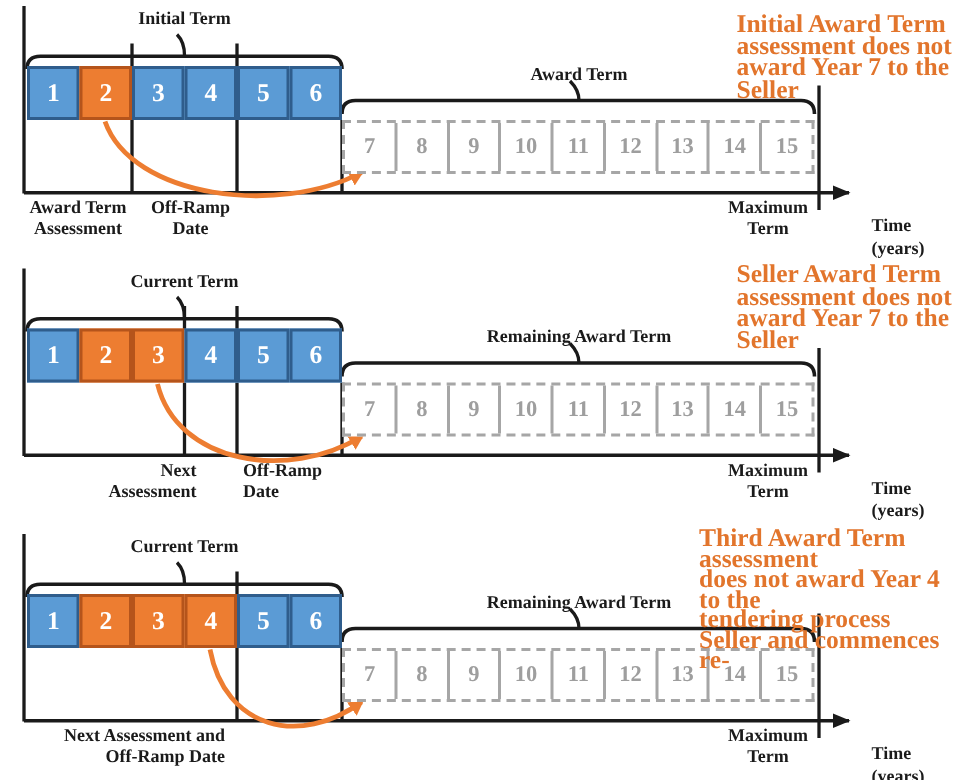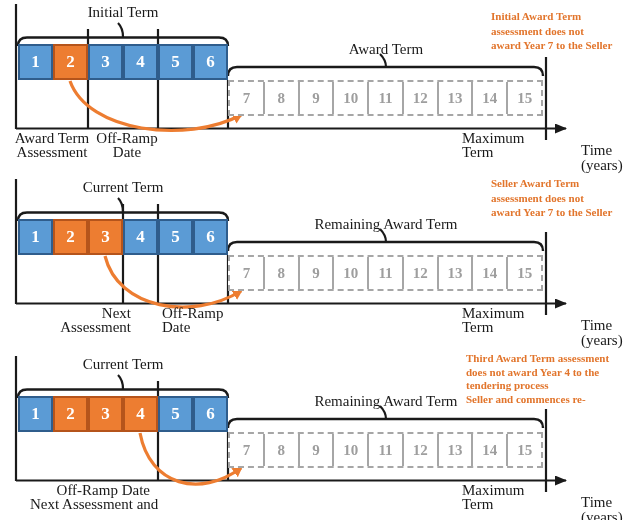--- a/index.html
+++ b/index.html
@@ -1,40 +1,40 @@
 <!DOCTYPE html>
 <html><head>
 <meta charset="utf-8">
 <style>
   html,body { margin:0; padding:0; background:#ffffff; }
   .canvas { position:relative; width:639px; height:520px; background:#ffffff; overflow:hidden;
             font-family:"Liberation Serif","DejaVu Serif",serif; }
   .panel  { position:absolute; left:0; width:639px; height:170px; }
   svg.lines { position:absolute; left:0; top:0; }
 
-  .lbl { position:absolute; font-weight:400; font-size:15px; line-height:14px; color:#1a1a1a; white-space:nowrap; }
+  .lbl { position:absolute; font-weight:700; font-size:12px; line-height:14px; color:#1a1a1a; white-space:nowrap; }
   .term-lbl  { left:53px;  top:5px;  width:140px; text-align:center; }
   .award-lbl { left:306px; top:42px; width:160px; text-align:center; }
-  .max-lbl   { left:462px; top:131px; width:100px; }
+  .max-lbl   { left:462px; top:131px; width:100px; text-align:center; }
   .time-lbl  { left:581px; top:112px; line-height:14.5px;margin-top:31px; }
   .milestone { line-height:14px; }
 
   .term-row { position:absolute; left:18px; top:44px; display:flex; }
   .tc { width:35px; height:36px; box-sizing:border-box; display:flex; align-items:center; justify-content:center;
         font-weight:700; font-size:17px; color:#ffffff; }
   .tc-blue   { background:#5B9BD5; border:2px solid #2F5D8C; }
   .tc-orange { background:#ED7D31; border:2px solid #B5541B; }
 
   .option-row { position:absolute; left:228px; top:80px; width:315px; height:36px; box-sizing:border-box;
                 border:2px dashed #A6A6A6; display:flex; background:#ffffff; }
   .oc { flex:1; display:flex; align-items:center; justify-content:center;
         font-weight:700; font-size:15px; color:#9E9E9E; }
   .oc + .oc { border-left:2px solid #A6A6A6; }
 
-  .annotation { position:absolute; font-weight:700; font-size:11px; line-height:14.5px; color:#E2752C; }
+  .annotation { position:absolute; font-weight:700; font-size:17px; line-height:14.5px; color:#E2752C; }
   .annotation.tight { line-height:13.5px; }
 </style>
 </head>
 <body>
 
 <div class="canvas">
 
   <div class="panel" style="top:0px">
     <svg class="lines" width="639" height="170">
       <defs>
@@ -201,22 +201,22 @@
         <div class="oc">8</div>
         <div class="oc">9</div>
         <div class="oc">10</div>
         <div class="oc">11</div>
         <div class="oc">12</div>
         <div class="oc">13</div>
         <div class="oc">14</div>
         <div class="oc">15</div>
       </div>
     <div class="lbl milestone" style="left:30px;top:131px;width:120px;text-align:right">
+      <div>Next Assessment and</div>
       <div>Off-Ramp Date</div>
-      <div>Next Assessment and</div>
     </div>
     <div class="annotation tight" style="left:466px;top:0px">
       <div>Third Award Term assessment</div>
       <div>does not award Year 4 to the</div>
       <div>tendering process</div>
       <div>Seller and commences re-</div>
     </div>
     <div class="lbl max-lbl">
       <div>Maximum</div>
       <div>Term</div>

